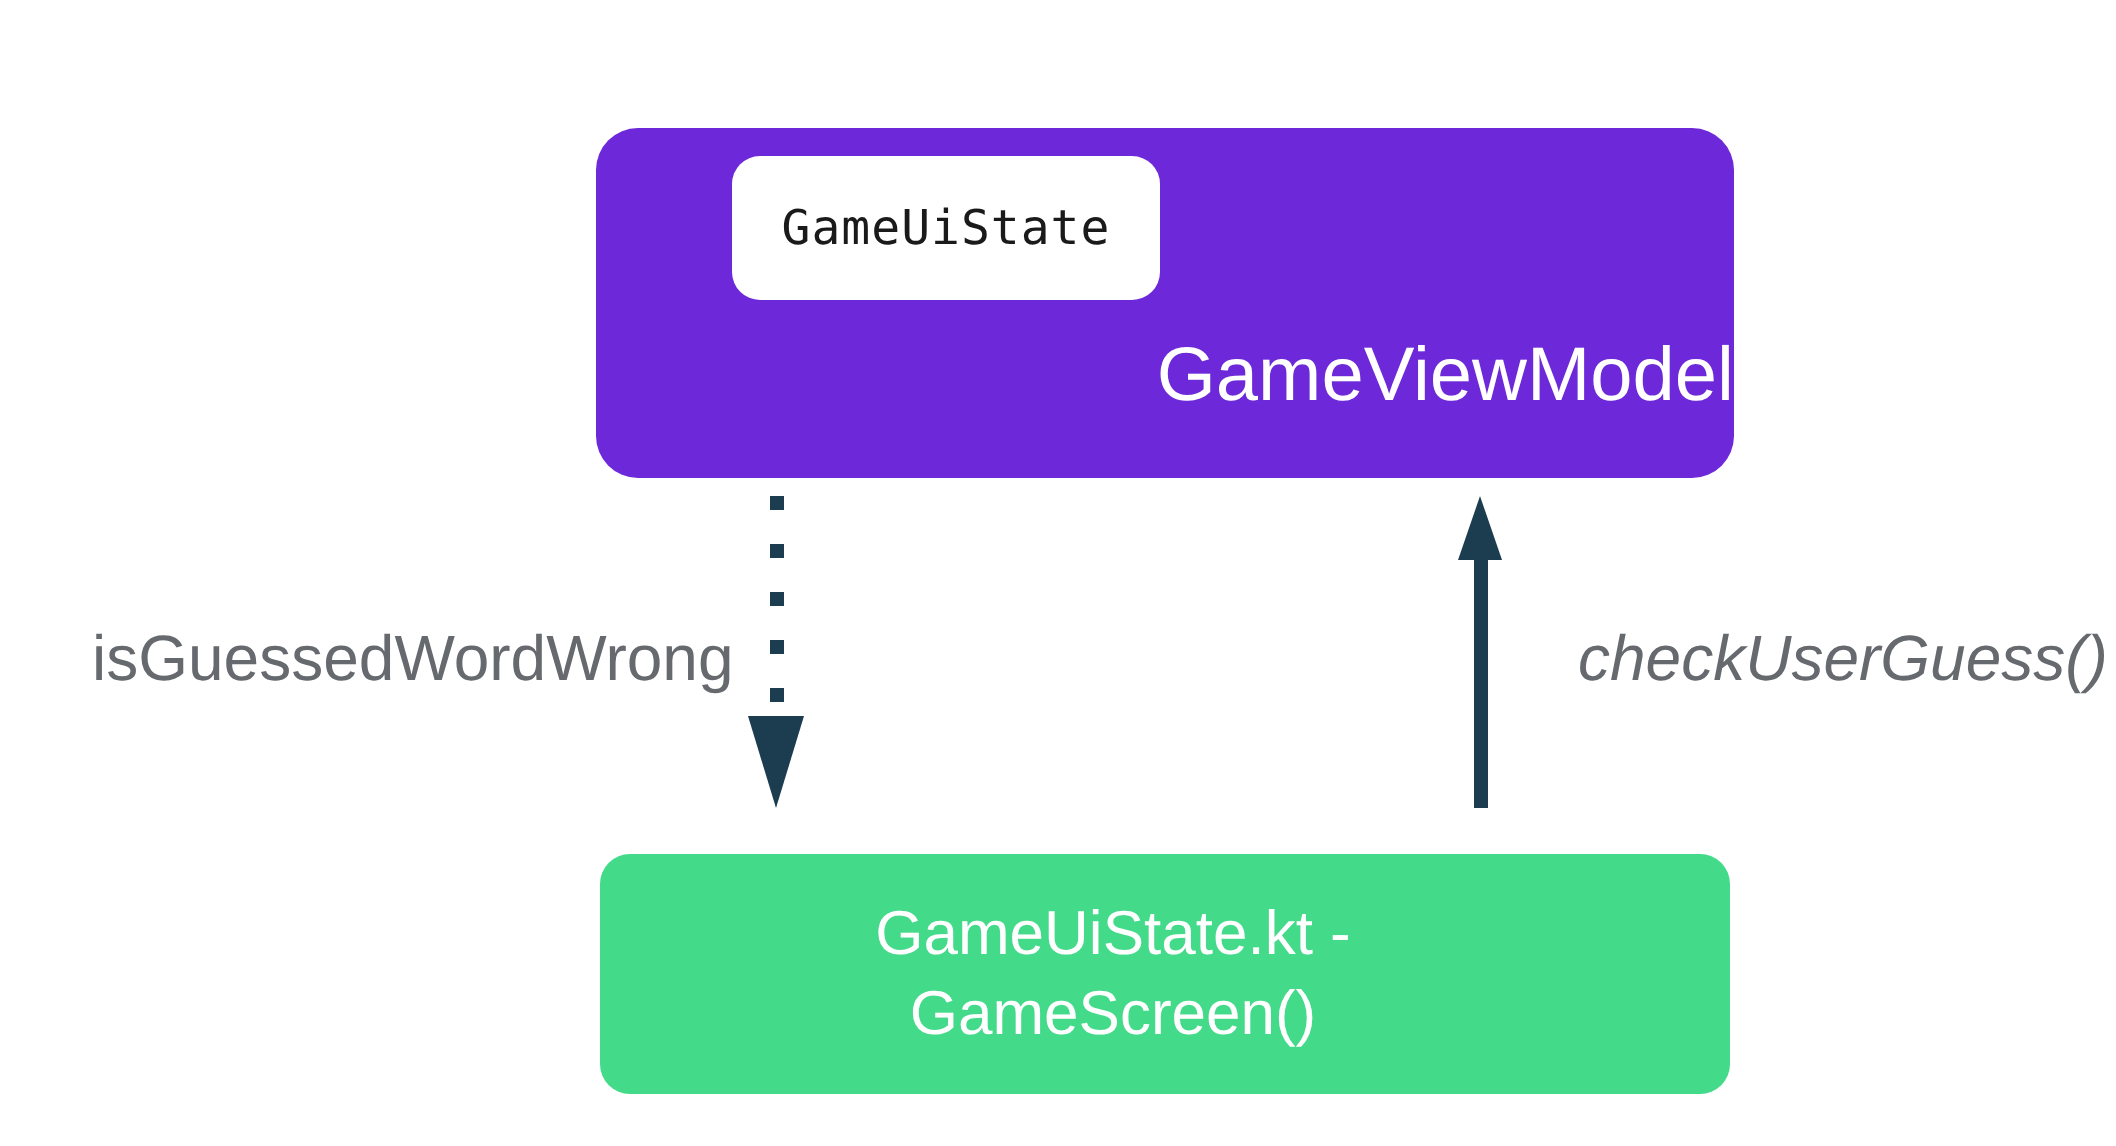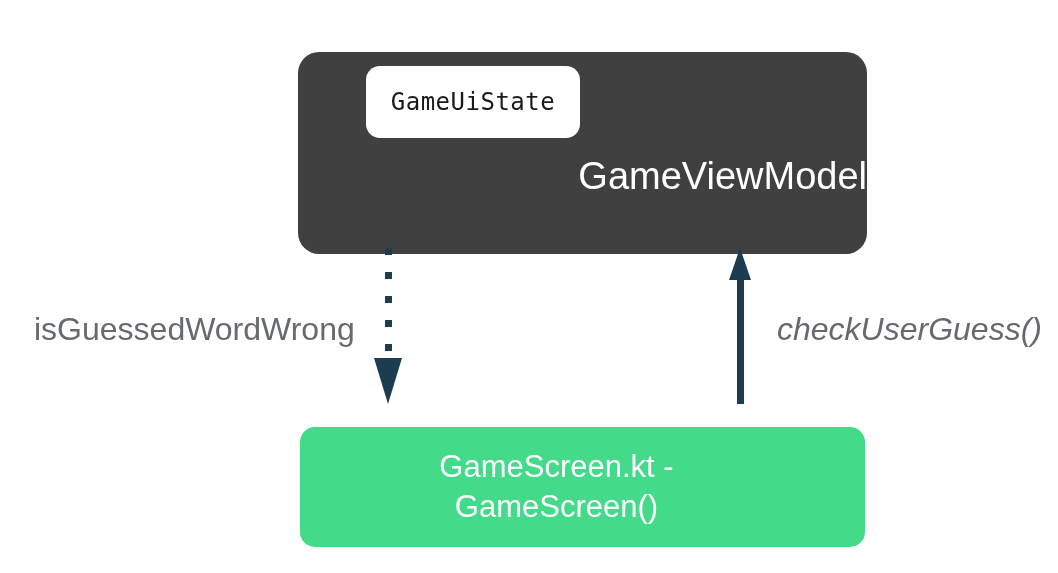--- a/index.html
+++ b/index.html
@@ -13,24 +13,24 @@
     width: 1058px;
     height: 573px;
     background: #ffffff;
     overflow: hidden;
   }
 
   
   #vm-box {
     position: absolute;
     left: 298px;
-    top: 52px;
+    top: 64px;
     width: 569px;
-    height: 202px;
-    background: #404040;
+    height: 175px;
+    background: #6d28d9;
     border-radius: 21px;
   }
   #uistate-chip {
     position: absolute;
     left: 68px;
     top: 14px;
     width: 214px;
     height: 72px;
     background: #ffffff;
     border-radius: 14px;
@@ -120,20 +120,21 @@
     background: #1C3C50;
   }
 
   
   .flow-label {
     position: absolute;
     font-size: 32px;
     line-height: 34px;
     color: #66696E;
     white-space: nowrap;
+    margin-left: 12px;
   }
   #label-left  { left: 34px;  top: 312px; }
   #label-right { left: 777px; top: 312px; font-style: italic; }
 </style>
 </head>
 <body>
 
 <div id="canvas">
 
   <div id="vm-box">
@@ -154,18 +155,18 @@
 
   <div id="up-arrowhead"></div>
   <div id="up-shaft"></div>
 
   <div id="label-left" class="flow-label">isGuessedWordWrong</div>
 
   <div id="label-right" class="flow-label">checkUserGuess()</div>
 
   <div id="screen-box">
     <div id="screen-title">
-      <div>GameScreen.kt -</div>
+      <div>GameUiState.kt -</div>
       <div>GameScreen()</div>
     </div>
   </div>
 
 </div>
 
 </body></html>

